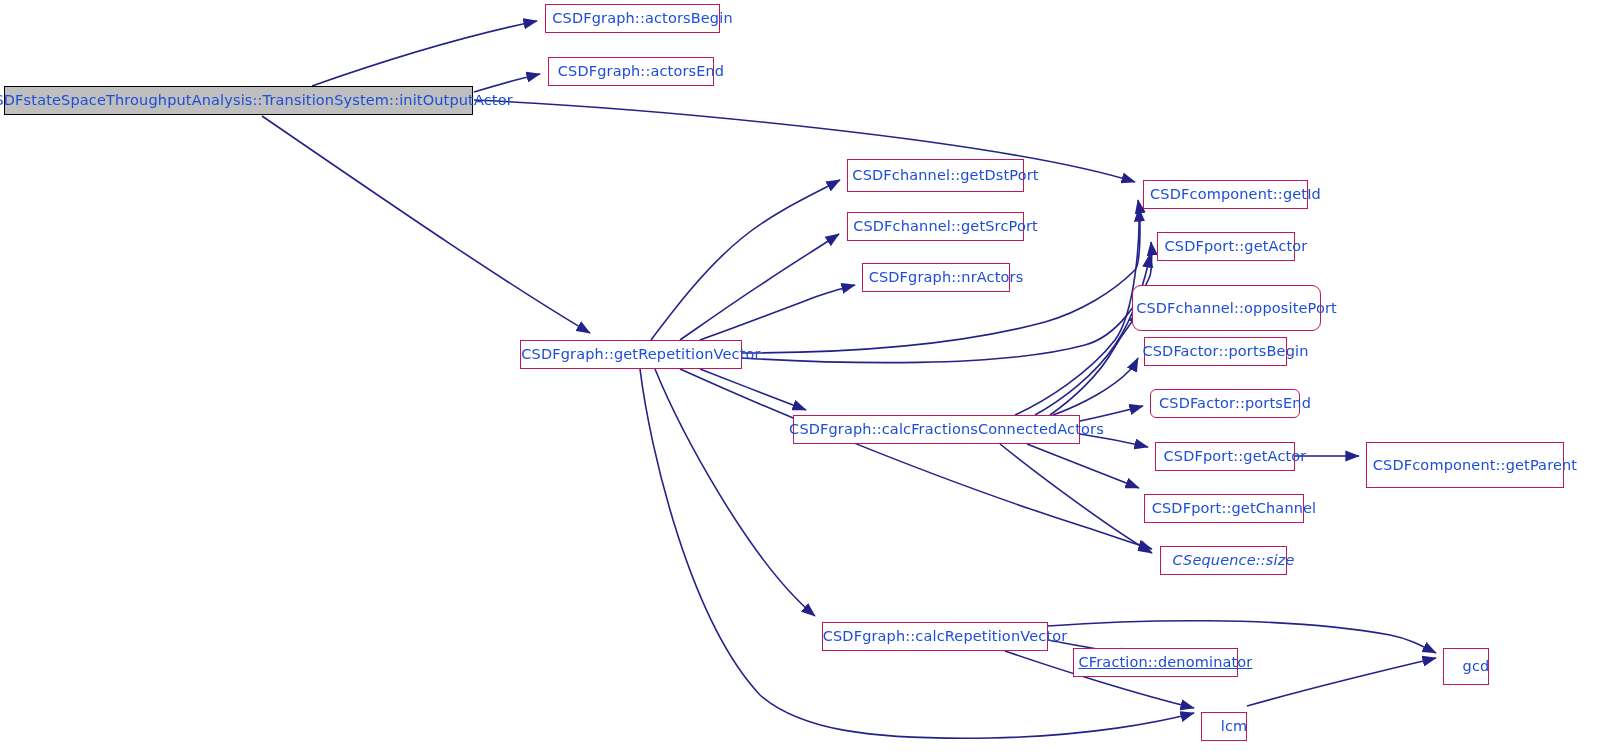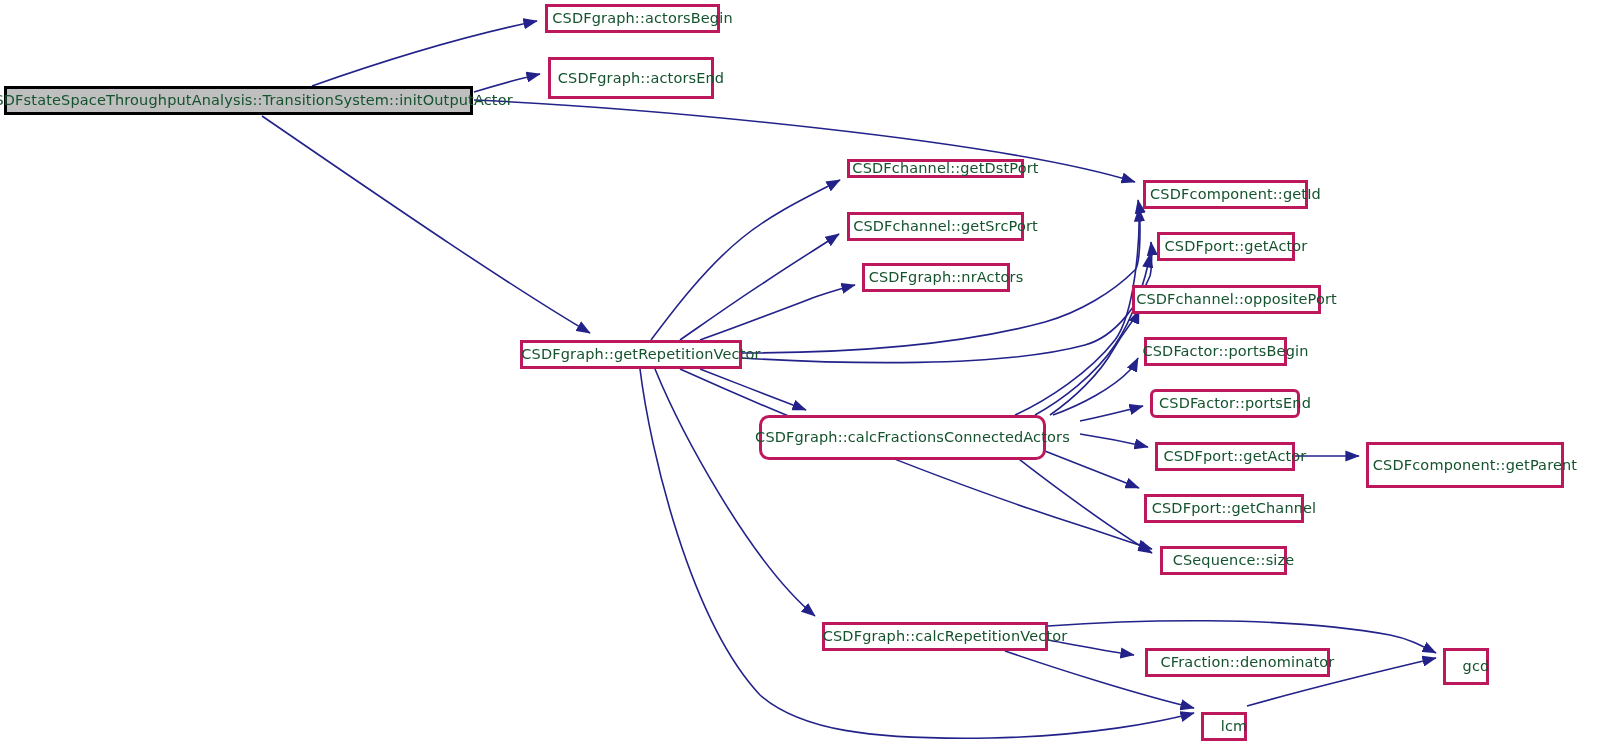--- a/index.html
+++ b/index.html
@@ -20,23 +20,23 @@
     position: absolute;
     left: 0;
     top: 0;
     width: 1600px;
     height: 752px;
     pointer-events: none;
   }
   .node {
     position: absolute;
     box-sizing: border-box;
-    border: 3px solid #be185d;
+    border: 1px solid #be185d;
     background: #ffffff;
-    color: #14532d;
+    color: #1d4ed8;
     display: flex;
     align-items: center;
     justify-content: center;
     font-size: 14.5px;
     line-height: 1;
     white-space: nowrap;
     letter-spacing: 0.01em;
     z-index: 2;
     padding-left: 20px;
   }
@@ -90,69 +90,69 @@
       </g>
   </svg>
 
   <div id="node-layer">
       <div class="node current" style="left: 4px; top: 86px; width: 469px; height: 29px;">
         <span class="node-label">CSDFstateSpaceThroughputAnalysis::TransitionSystem::initOutputActor</span>
       </div>
       <div class="node" style="left: 545px; top: 4px; width: 175px; height: 29px;">
         <span class="node-label">CSDFgraph::actorsBegin</span>
       </div>
-      <div class="node" style="left: 548px; top: 57px; width: 166px; height: 42px;">
+      <div class="node" style="left: 548px; top: 57px; width: 166px; height: 29px;">
         <span class="node-label">CSDFgraph::actorsEnd</span>
       </div>
-      <div class="node" style="left: 847px; top: 159px; width: 177px; height: 19px;">
+      <div class="node" style="left: 847px; top: 159px; width: 177px; height: 33px;">
         <span class="node-label">CSDFchannel::getDstPort</span>
       </div>
       <div class="node" style="left: 847px; top: 212px; width: 177px; height: 29px;">
         <span class="node-label">CSDFchannel::getSrcPort</span>
       </div>
       <div class="node" style="left: 862px; top: 263px; width: 148px; height: 29px;">
         <span class="node-label">CSDFgraph::nrActors</span>
       </div>
       <div class="node" style="left: 520px; top: 340px; width: 222px; height: 29px;">
         <span class="node-label">CSDFgraph::getRepetitionVector</span>
       </div>
-      <div class="node" style="left: 759px; top: 415px; width: 287px; height: 45px; border-radius: 10px;">
+      <div class="node" style="left: 793px; top: 415px; width: 287px; height: 29px;">
         <span class="node-label">CSDFgraph::calcFractionsConnectedActors</span>
       </div>
       <div class="node" style="left: 1143px; top: 180px; width: 165px; height: 29px;">
         <span class="node-label">CSDFcomponent::getId</span>
       </div>
       <div class="node" style="left: 1157px; top: 232px; width: 138px; height: 29px;">
         <span class="node-label">CSDFport::getActor</span>
       </div>
-      <div class="node" style="left: 1132px; top: 285px; width: 189px; height: 29px;">
+      <div class="node" style="left: 1132px; top: 285px; width: 189px; height: 46px; border-radius: 9px;">
         <span class="node-label">CSDFchannel::oppositePort</span>
       </div>
       <div class="node" style="left: 1144px; top: 337px; width: 143px; height: 29px;">
         <span class="node-label">CSDFactor::portsBegin</span>
       </div>
       <div class="node" style="left: 1150px; top: 389px; width: 150px; height: 29px; border-radius: 6px;">
         <span class="node-label">CSDFactor::portsEnd</span>
       </div>
       <div class="node" style="left: 1155px; top: 442px; width: 140px; height: 29px;">
         <span class="node-label">CSDFport::getActor</span>
       </div>
       <div class="node" style="left: 1144px; top: 494px; width: 160px; height: 29px;">
         <span class="node-label">CSDFport::getChannel</span>
       </div>
-      <div class="node" style="left: 1160px; top: 546px; width: 127px; height: 29px;">
+      <div class="node" style="left: 1160px; top: 546px; width: 127px; height: 29px; font-style: italic;">
         <span class="node-label">CSequence::size</span>
       </div>
       <div class="node" style="left: 1366px; top: 442px; width: 198px; height: 46px;">
         <span class="node-label">CSDFcomponent::getParent</span>
       </div>
       <div class="node" style="left: 822px; top: 622px; width: 226px; height: 29px;">
         <span class="node-label">CSDFgraph::calcRepetitionVector</span>
       </div>
-      <div class="node" style="left: 1145px; top: 648px; width: 185px; height: 29px;">
+      <div class="node" style="left: 1073px; top: 648px; width: 165px; height: 29px; text-decoration: underline;">
         <span class="node-label">CFraction::denominator</span>
       </div>
       <div class="node" style="left: 1443px; top: 648px; width: 46px; height: 37px;">
         <span class="node-label">gcd</span>
       </div>
       <div class="node" style="left: 1201px; top: 700px; width: 46px; height: 29px; margin-top: 12px;">
         <span class="node-label">lcm</span>
       </div>
     </div>
 

